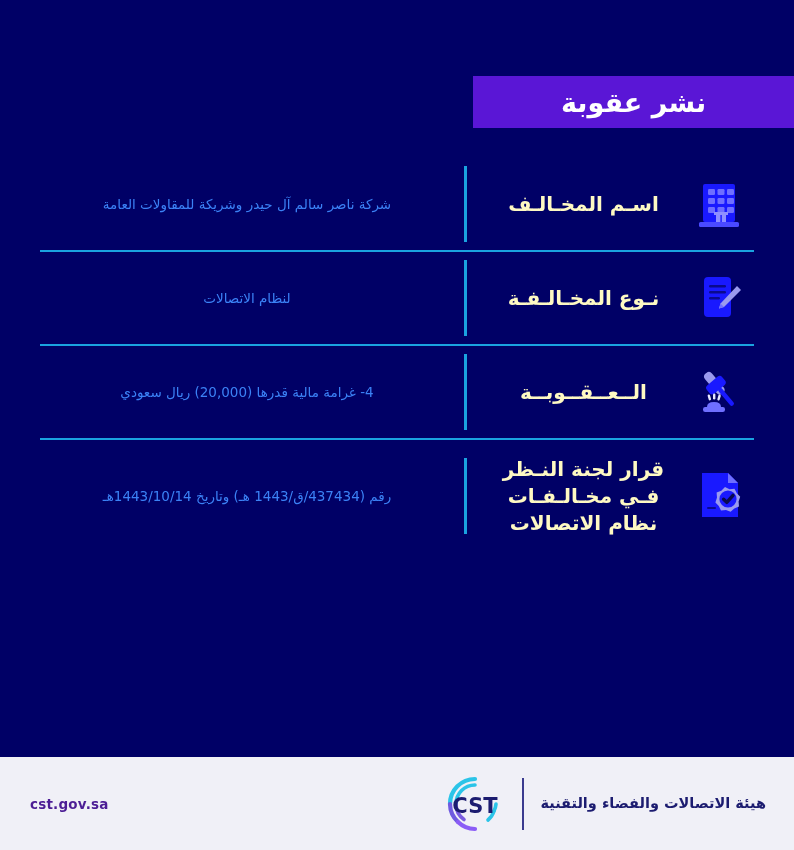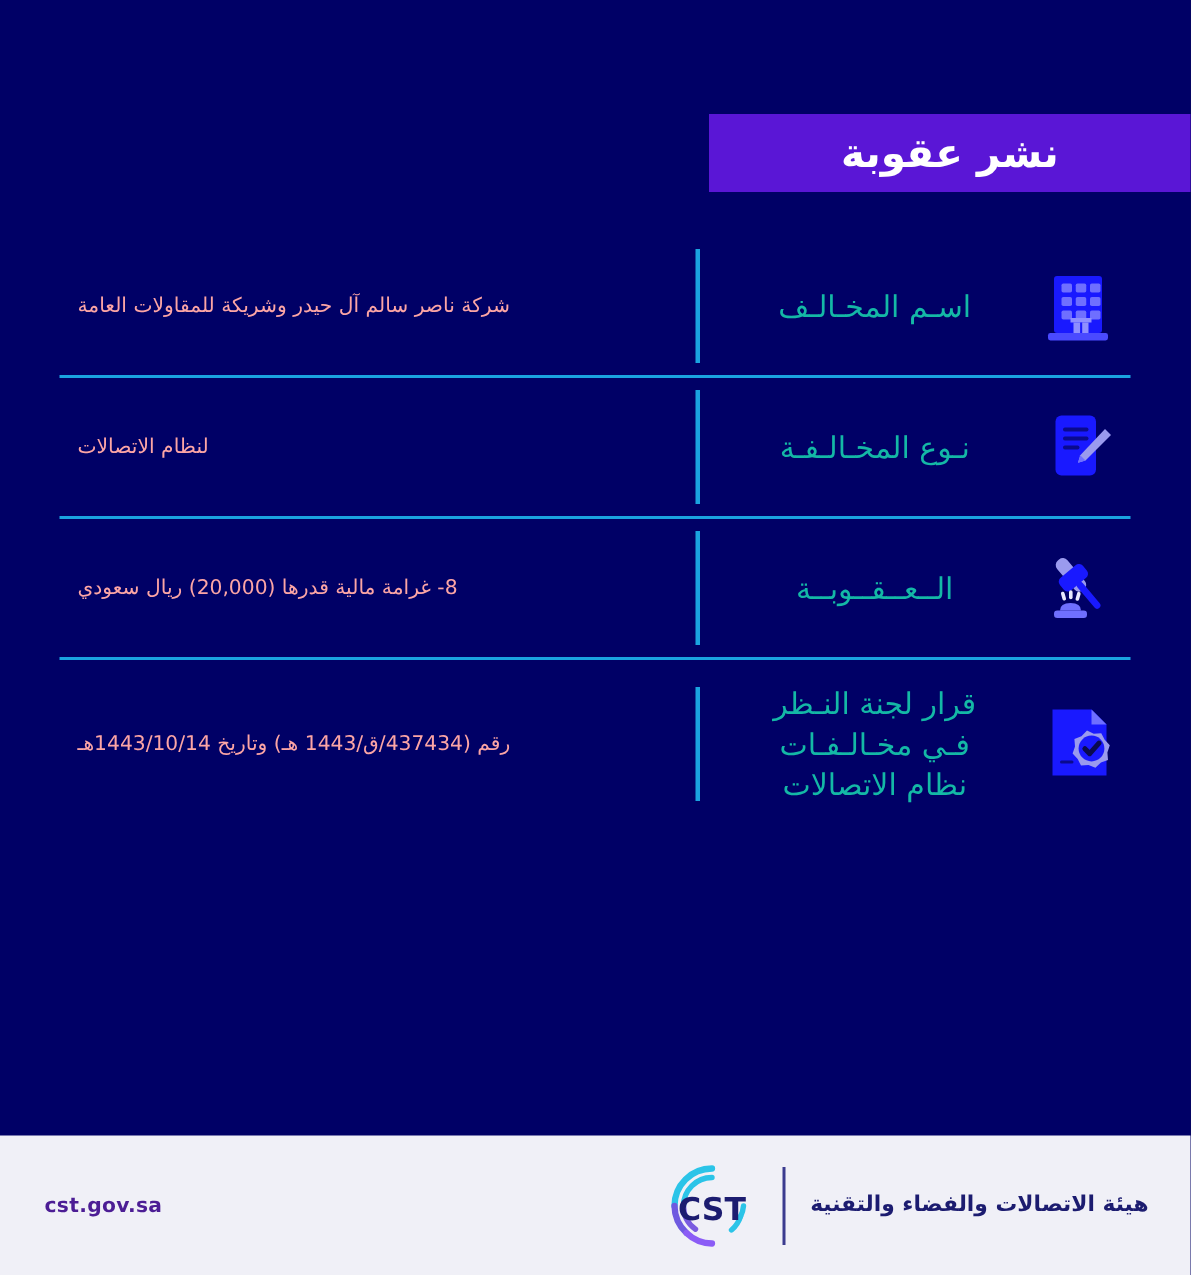--- a/index.html
+++ b/index.html
@@ -95,43 +95,43 @@
     height: 58px;
     display: flex;
     align-items: center;
     justify-content: center;
   }
 
   .row-icon svg { display: block; }
 
   .row-label {
     flex: 1 1 auto;
-    color: #14b8a6;
+    color: #fef9c3;
     font-size: 20px;
-    font-weight: 400;
+    font-weight: 700;
     line-height: 1.35;
     text-align: center;
     letter-spacing: 0.3px;
     padding-left: 8px;
   }
 
   .accent-bar {
     flex: 0 0 3px;
     width: 3px;
     background: #1aa3e0;
     align-self: center;
   }
 
   
   .row-value {
     flex: 1 1 auto;
-    color: #fca5a5;
+    color: #3b82f6;
     font-size: 13.5px;
     line-height: 1.55;
-    text-align: left;
+    text-align: center;
     padding: 0 22px;
     font-family: "DejaVu Sans", "Liberation Sans", sans-serif;
   }
 
   .row-value .vline { display: block; }
 
   
   .row-1 { height: 92px; }
   .row-2 { height: 92px; }
   .row-3 { height: 92px; }
@@ -301,21 +301,21 @@
             <path d="M12 41 Q12 36 19 36 Q26 36 26 41 Z" fill="#6f6fff"></path>
             <rect x="8" y="41" width="22" height="5" rx="2.2" fill="#6f6fff"></rect>
           </svg>
         </div>
         <div class="row-label">الــعــقــوبــة</div>
         <div class="accent-wrap">
           <div class="accent-bar"></div>
         </div>
       </div>
       <div class="row-value">
-        <span class="vline">8- غرامة مالية قدرها (20,000) ريال سعودي</span>
+        <span class="vline">4- غرامة مالية قدرها (20,000) ريال سعودي</span>
       </div>
     </div>
 
     <div class="row-divider"></div>
 
     <div class="row row-4">
       <div class="row-head">
         <div class="row-icon">
           <svg width="54" height="54" viewBox="0 0 54 54">
             <path d="M8 4 H34 L44 14 V48 H8 Z" fill="#1919ff"></path>

